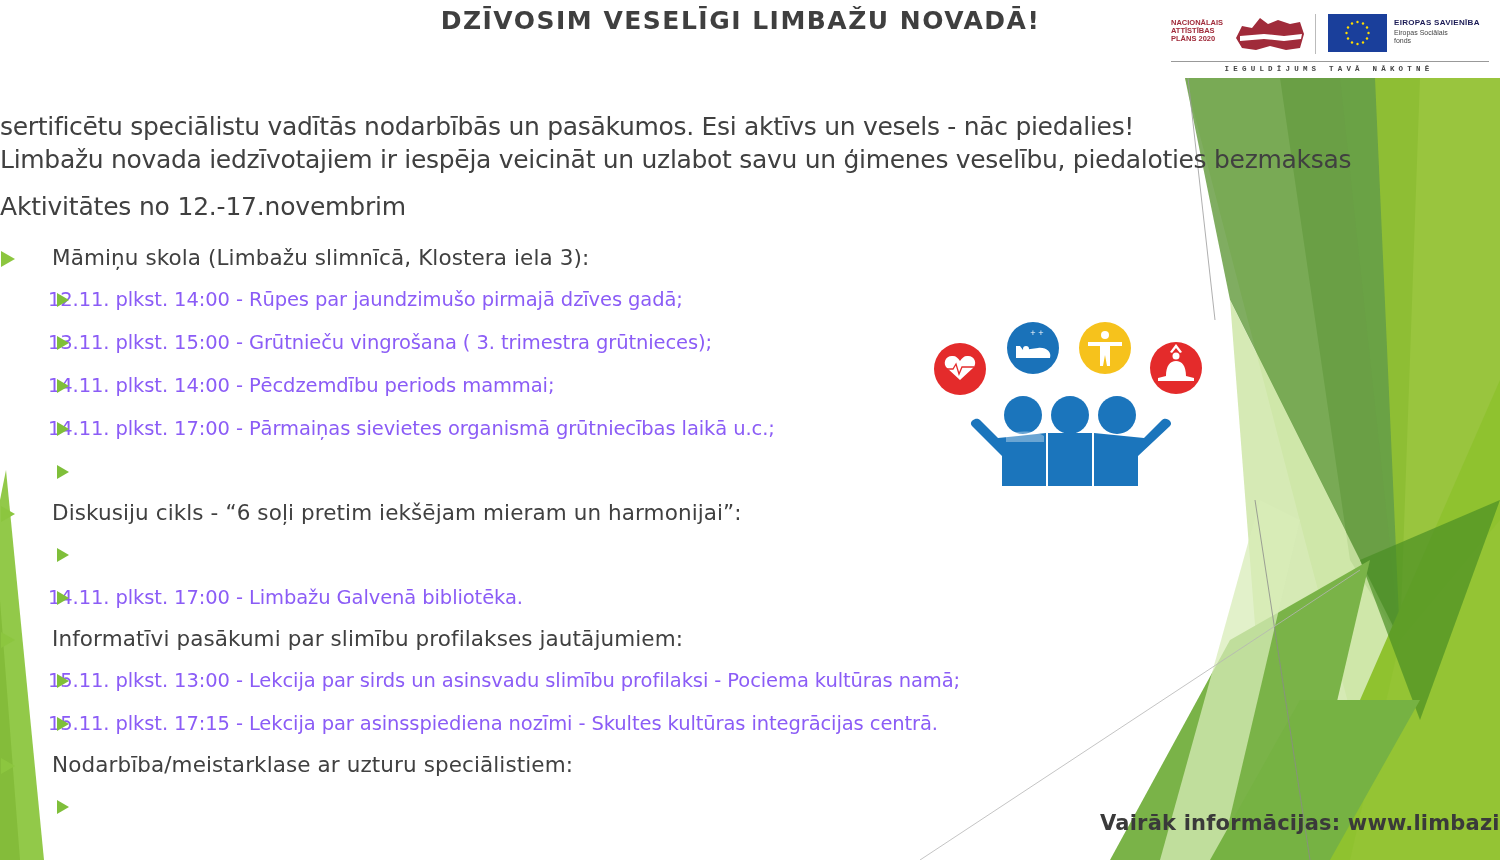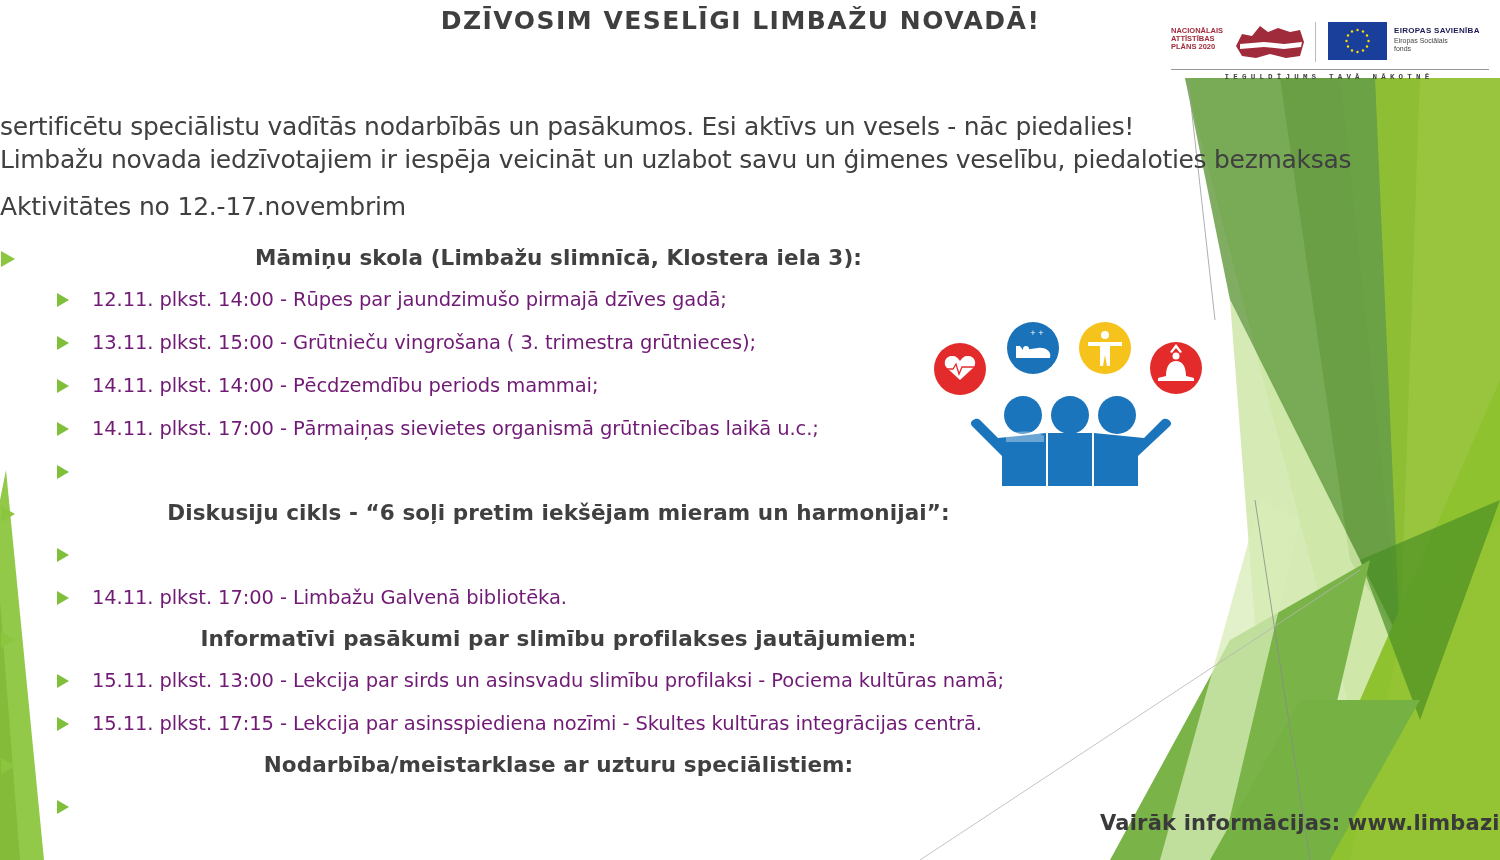--- a/index.html
+++ b/index.html
@@ -7,21 +7,21 @@
   body { position: relative; font-family: "DejaVu Sans", sans-serif; color: #404040; }
 
   .deco { position: absolute; left: 0; top: 0; width: 1500px; height: 860px; z-index: 0; }
 
   .title {
     position: absolute; left: 0; top: 6px; width: 1500px; text-align: center;
     font-family: "DejaVu Sans", sans-serif; font-weight: bold; font-size: 25px;
     letter-spacing: 1.5px; color: #3f3f3f; z-index: 2; padding-right: 19px;
   }
 
-  .logos { position: absolute; left: 1168px; top: 10px; width: 322px; height: 66px; z-index: 2; margin-top: 8px; }
+  .logos { position: absolute; left: 1168px; top: 10px; width: 322px; height: 66px; z-index: 2; }
   .nap-text { position: absolute; left: 3px; top: 9px; font-family: "Liberation Sans", sans-serif;
     font-size: 7.5px; line-height: 8px; color: #a02b3a; font-weight: bold; white-space: pre-line; }
   .latvia-map { position: absolute; left: 66px; top: 4px; width: 72px; height: 40px; }
   .logo-divider { position: absolute; left: 147px; top: 4px; width: 1px; height: 40px; background: #bbbbbb; }
   .eu-flag { position: absolute; left: 160px; top: 4px; width: 59px; height: 38px; background: #1a3f9b; }
   .eu-text-title { position: absolute; left: 226px; top: 8px; font-family: "Liberation Sans", sans-serif;
     font-size: 8px; font-weight: bold; color: #1a1a55; letter-spacing: 0.3px; text-align: center; }
   .eu-text-sub { position: absolute; left: 226px; top: 19px; font-family: "Liberation Sans", sans-serif;
     font-size: 7px; line-height: 8px; color: #444444; white-space: pre-line; }
   .logo-line { position: absolute; left: 3px; top: 51px; width: 318px; height: 1px; background: #999999; }
@@ -31,26 +31,26 @@
   .intro {
     position: absolute; left: 0; top: 110px; width: 1440px; z-index: 2;
     font-size: 25px; line-height: 33px; color: #404040; letter-spacing: -0.3px;
   }
   .section-title {
     position: absolute; left: 0; top: 192px; z-index: 2;
     font-size: 25px; font-weight: normal; color: #404040; letter-spacing: -0.2px;
   }
 
   .list { position: absolute; left: 0; top: 238px; width: 1100px; z-index: 2; }
-  .group-head { position: relative; height: 40px; padding-left: 17px; font-size: 21.5px; font-weight: bold;
-    line-height: 40px; color: #404040; white-space: nowrap; letter-spacing: 0.1px; text-align: center; }
+  .group-head { position: relative; height: 40px; padding-left: 52px; font-size: 21.5px; font-weight: normal;
+    line-height: 40px; color: #404040; white-space: nowrap; letter-spacing: 0.1px; }
   .group-head .bullet { position: absolute; left: 1px; top: 13px; width: 0; height: 0;
     border-top: 8px solid transparent; border-bottom: 8px solid transparent; border-left: 14px solid #8cc63f; }
-  .item { position: relative; height: 43px; padding-left: 92px; font-size: 19.5px; line-height: 43px;
-    color: #701a75; white-space: nowrap; letter-spacing: -0.1px; }
+  .item { position: relative; height: 43px; padding-left: 48px; font-size: 19.5px; line-height: 43px;
+    color: #8b5cf6; white-space: nowrap; letter-spacing: -0.1px; }
   .item .bullet { position: absolute; left: 57px; top: 15px; width: 0; height: 0;
     border-top: 7px solid transparent; border-bottom: 7px solid transparent; border-left: 12px solid #7fbf3a; }
 
   .illustration { position: absolute; left: 926px; top: 318px; width: 290px; height: 175px; z-index: 2; }
 
   .footer-link {
     position: absolute; left: 1100px; top: 811px; z-index: 3;
     font-size: 21px; font-weight: bold; color: #3a3a3a; letter-spacing: 0.2px; white-space: nowrap;
   }
 </style>

